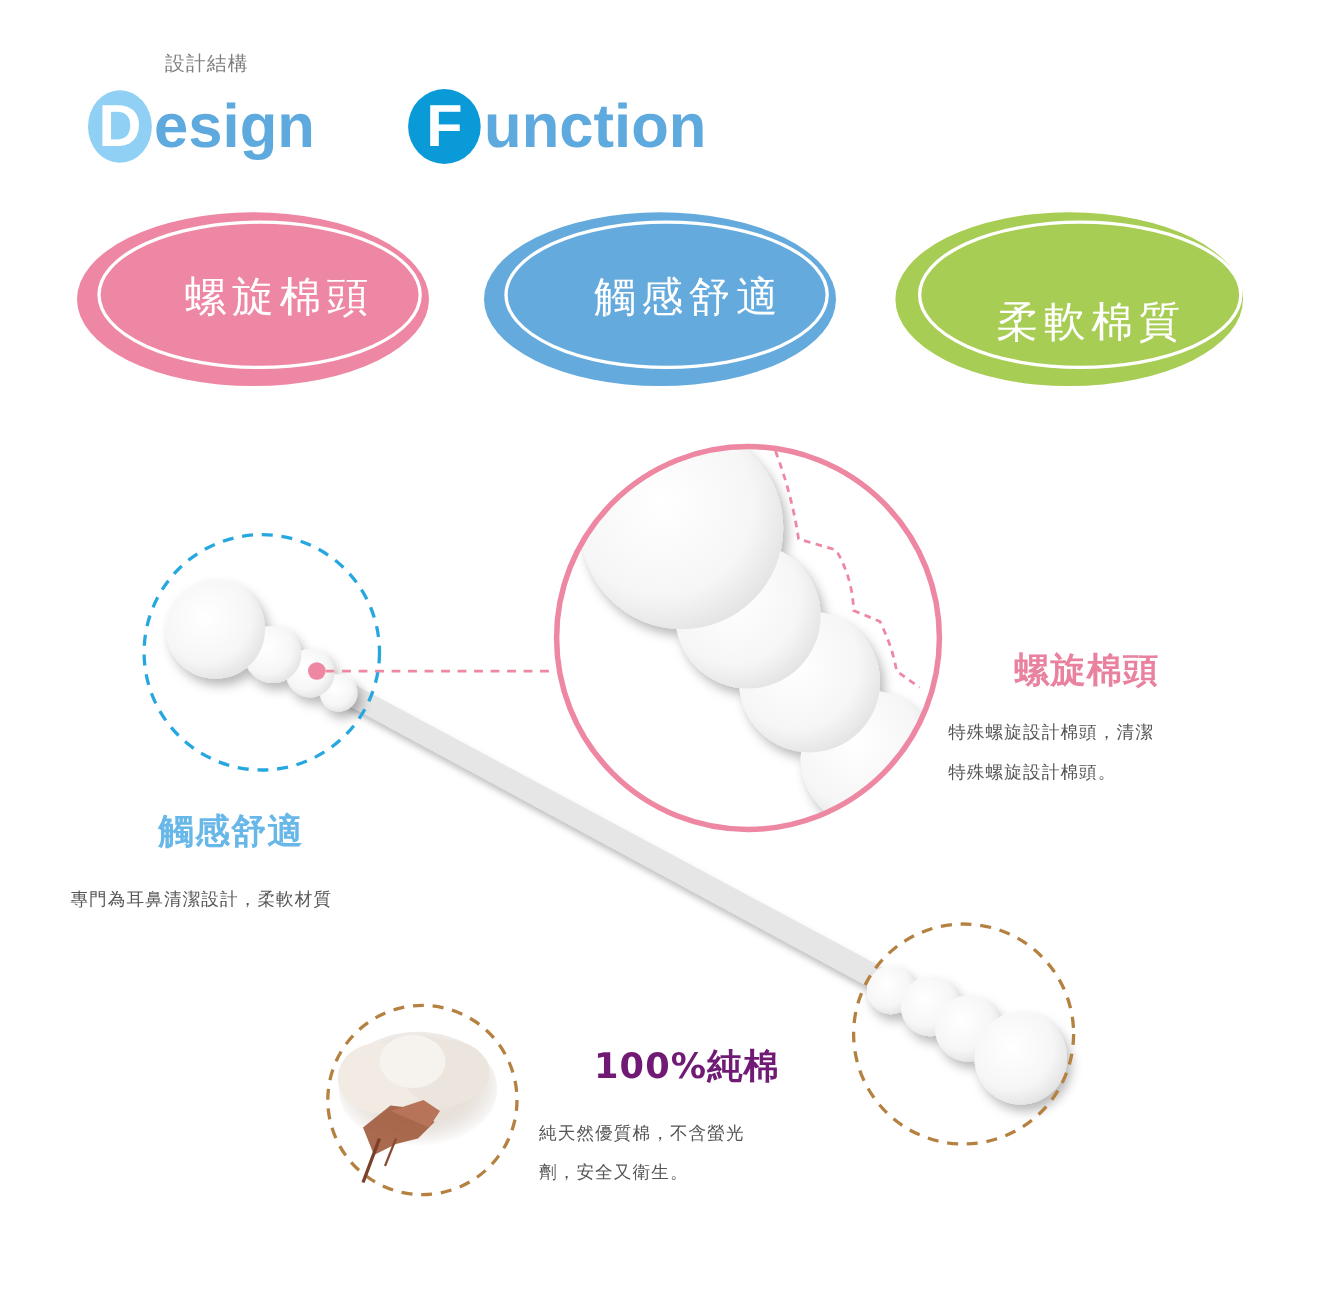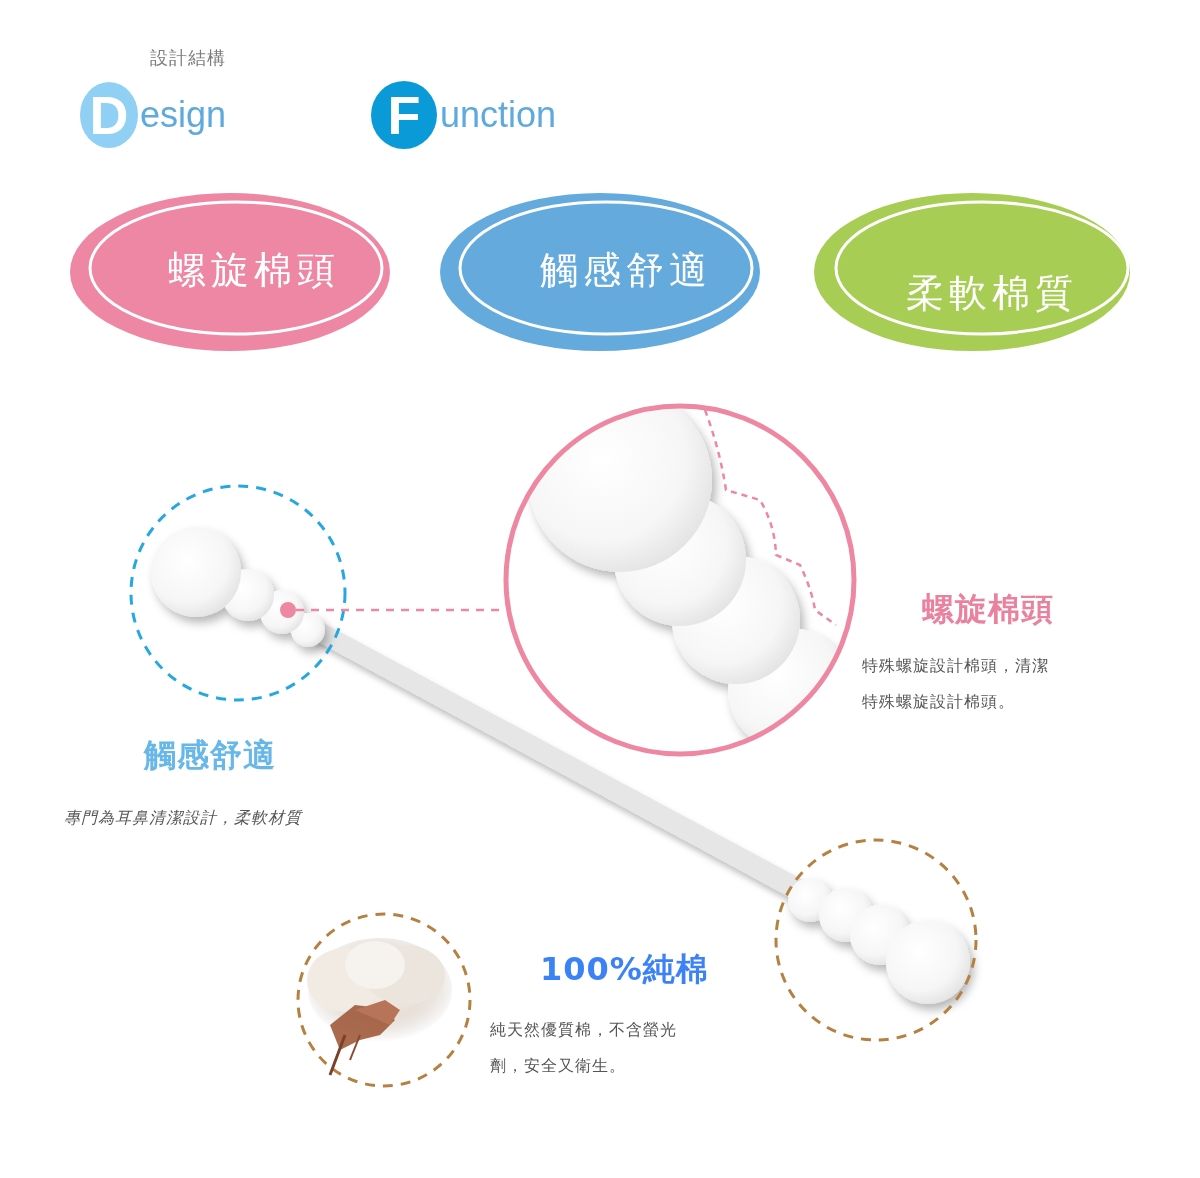--- a/index.html
+++ b/index.html
@@ -1,21 +1,21 @@
 <!DOCTYPE html>
 <html><head>
 <meta charset="utf-8">
 <style>
   html, body { margin:0; padding:0; background:#ffffff; }
   body { width:1200px; height:1178px; position:relative; overflow:hidden;
          font-family: "DejaVu Sans", "Liberation Sans", sans-serif; }
   .abs { position:absolute; }
   .subtitle { left:150px; top:46px; font-size:18px; color:#7d7d7d; letter-spacing:1px;text-align:right; }
-  .heading-word { font-family:"Liberation Sans", "DejaVu Sans", sans-serif; font-weight:normal;
-                  font-size:36px; color:#5ea9de; line-height:1; }
+  .heading-word { font-family:"Liberation Sans", "DejaVu Sans", sans-serif; font-weight:bold;
+                  font-size:56px; color:#5ea9de; line-height:1; }
   .cap-circle { border-radius:50%; color:#fff; font-family:"Liberation Sans", sans-serif;
                 font-weight:bold; display:flex; align-items:center; justify-content:center; }
   .pill-label { color:#ffffff; font-size:38px; letter-spacing:5px; white-space:nowrap;
                 transform:translate(-50%,-50%); }
   .feat-title { font-weight:bold; font-size:32px; letter-spacing:1px; white-space:nowrap; }
   .feat-desc { font-size:16px; color:#555; line-height:36px; letter-spacing:1px; }
   svg.art { position:absolute; left:0; top:0; }
 </style>
 </head>
 <body>
@@ -126,21 +126,21 @@
 <div class="abs pill-label" style="left:626px; top:270px;">觸感舒適</div>
 <div class="abs pill-label" style="left:992px; top:280px;margin-top:13px;">柔軟棉質</div>
 
 <div class="abs feat-title" style="left:922px; top:588px; color:#e9829f;">螺旋棉頭</div>
 <div class="abs feat-desc" style="left:862px; top:648px;">
   <div>特殊螺旋設計棉頭，清潔</div>
   <div>特殊螺旋設計棉頭。</div>
 </div>
 
 <div class="abs feat-title" style="left:144px; top:734px; color:#67b7e8;">觸感舒適</div>
-<div class="abs feat-desc" style="left:64px; top:800px;font-style:italic;">
+<div class="abs feat-desc" style="left:64px; top:800px;">
   <div>專門為耳鼻清潔設計，柔軟材質</div>
 </div>
 
-<div class="abs feat-title" style="left:540px; top:948px; color:#3b82f6;">100%純棉</div>
+<div class="abs feat-title" style="left:540px; top:948px; color:#701a75;">100%純棉</div>
 <div class="abs feat-desc" style="left:490px; top:1012px;">
   <div>純天然優質棉，不含螢光</div>
   <div>劑，安全又衛生。</div>
 </div>
 
 </body></html>

